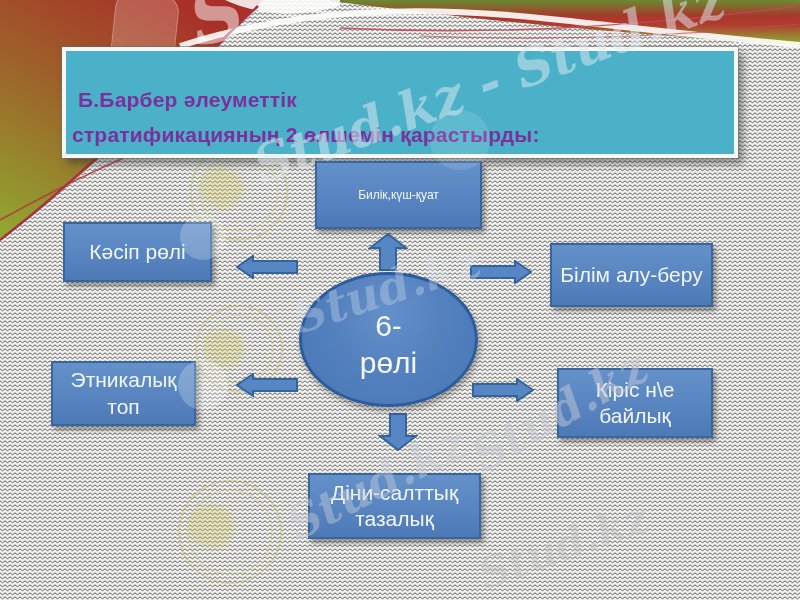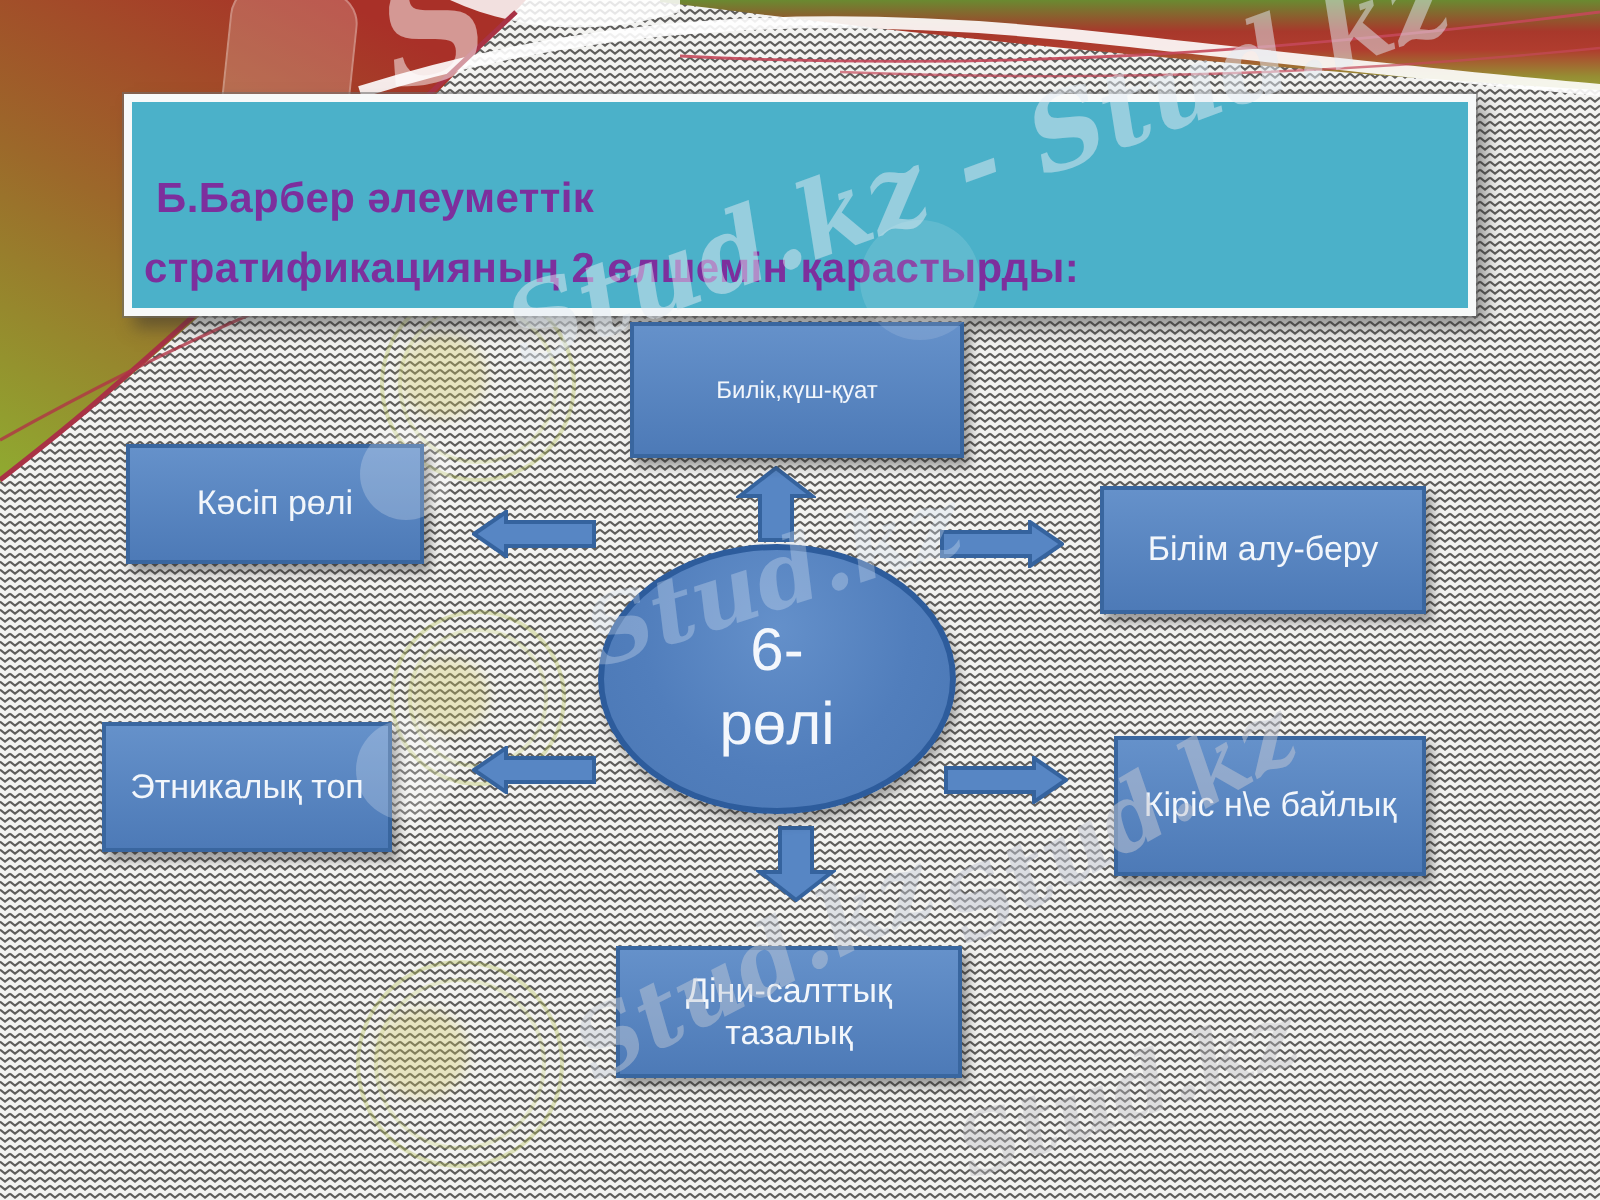--- a/index.html
+++ b/index.html
@@ -20,21 +20,21 @@
     font-size:21px;font-weight:bold;color:#7d2f9d;line-height:35px;
     white-space:pre;letter-spacing:.2px;
   }
 
   
   .nbox{
     position:absolute;box-sizing:border-box;
     background:linear-gradient(180deg,#6591ca 0%,#4d7ab7 100%);
     border:2px solid #39669f;
     box-shadow:3px 4px 5px rgba(40,40,40,.45);
-    color:#f2f6fb;font-size:17px;line-height:1.25;text-align:center;
+    color:#f2f6fb;font-size:21px;line-height:1.25;text-align:center;
     display:flex;align-items:center;justify-content:center;
     padding:2px 6px;z-index:10;
   }
   .b-top{left:315px;top:161px;width:167px;height:68px;font-size:12px;}
   .b-lt {left:63px; top:222px;width:149px;height:60px;}
   .b-lb {left:51px; top:361px;width:145px;height:65px;}
   .b-rt {left:550px;top:243px;width:163px;height:64px;text-align:center;}
   .b-rb {left:557px;top:368px;width:156px;height:70px;}
   .b-bt {left:308px;top:456px;width:173px;height:66px;margin-top:17px;}
 

